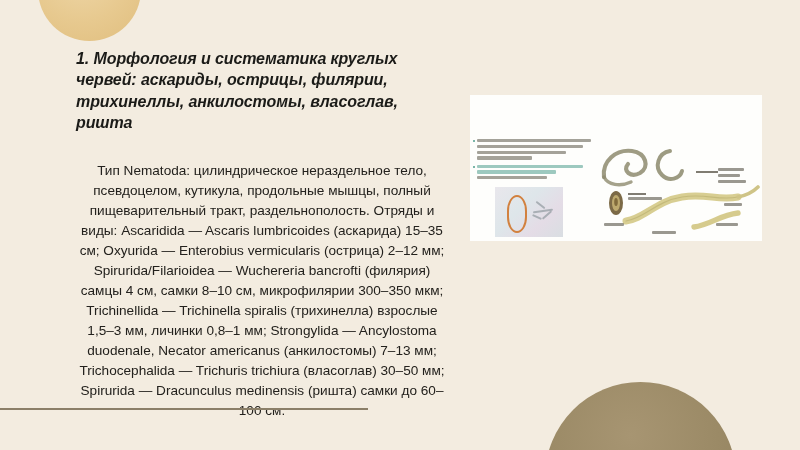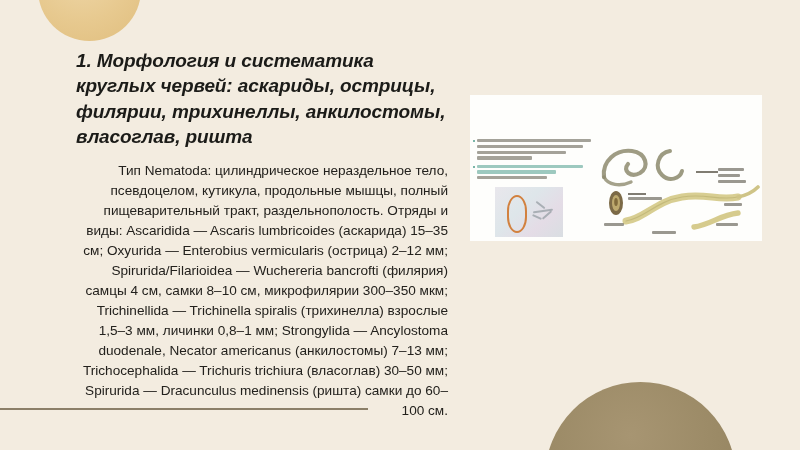--- a/index.html
+++ b/index.html
@@ -49,36 +49,36 @@
 
   
   #text-column {
     position: absolute;
     left: 76px;
     top: 48px;
     width: 372px;
   }
 
   #slide-title {
-    font-size: 19px;
+    font-size: 16px;
     line-height: 1.33;
     font-weight: bold;
     font-style: italic;
     color: #1B1B18;
     letter-spacing: -0.1px;
-    margin: 0 0 12px 0;
+    margin: 0 0 28px 0;
     white-space: pre-line;
   }
 
   #slide-body {
     font-size: 13.6px;
     line-height: 1.47;
     color: #23211D;
     margin: 0;
-    text-align: right;
+    text-align: center;
   }
 
   
   #divider {
     position: absolute;
     left: 0;
     top: 408px;
     width: 368px;
     height: 2px;
     background: #8B7F68;

